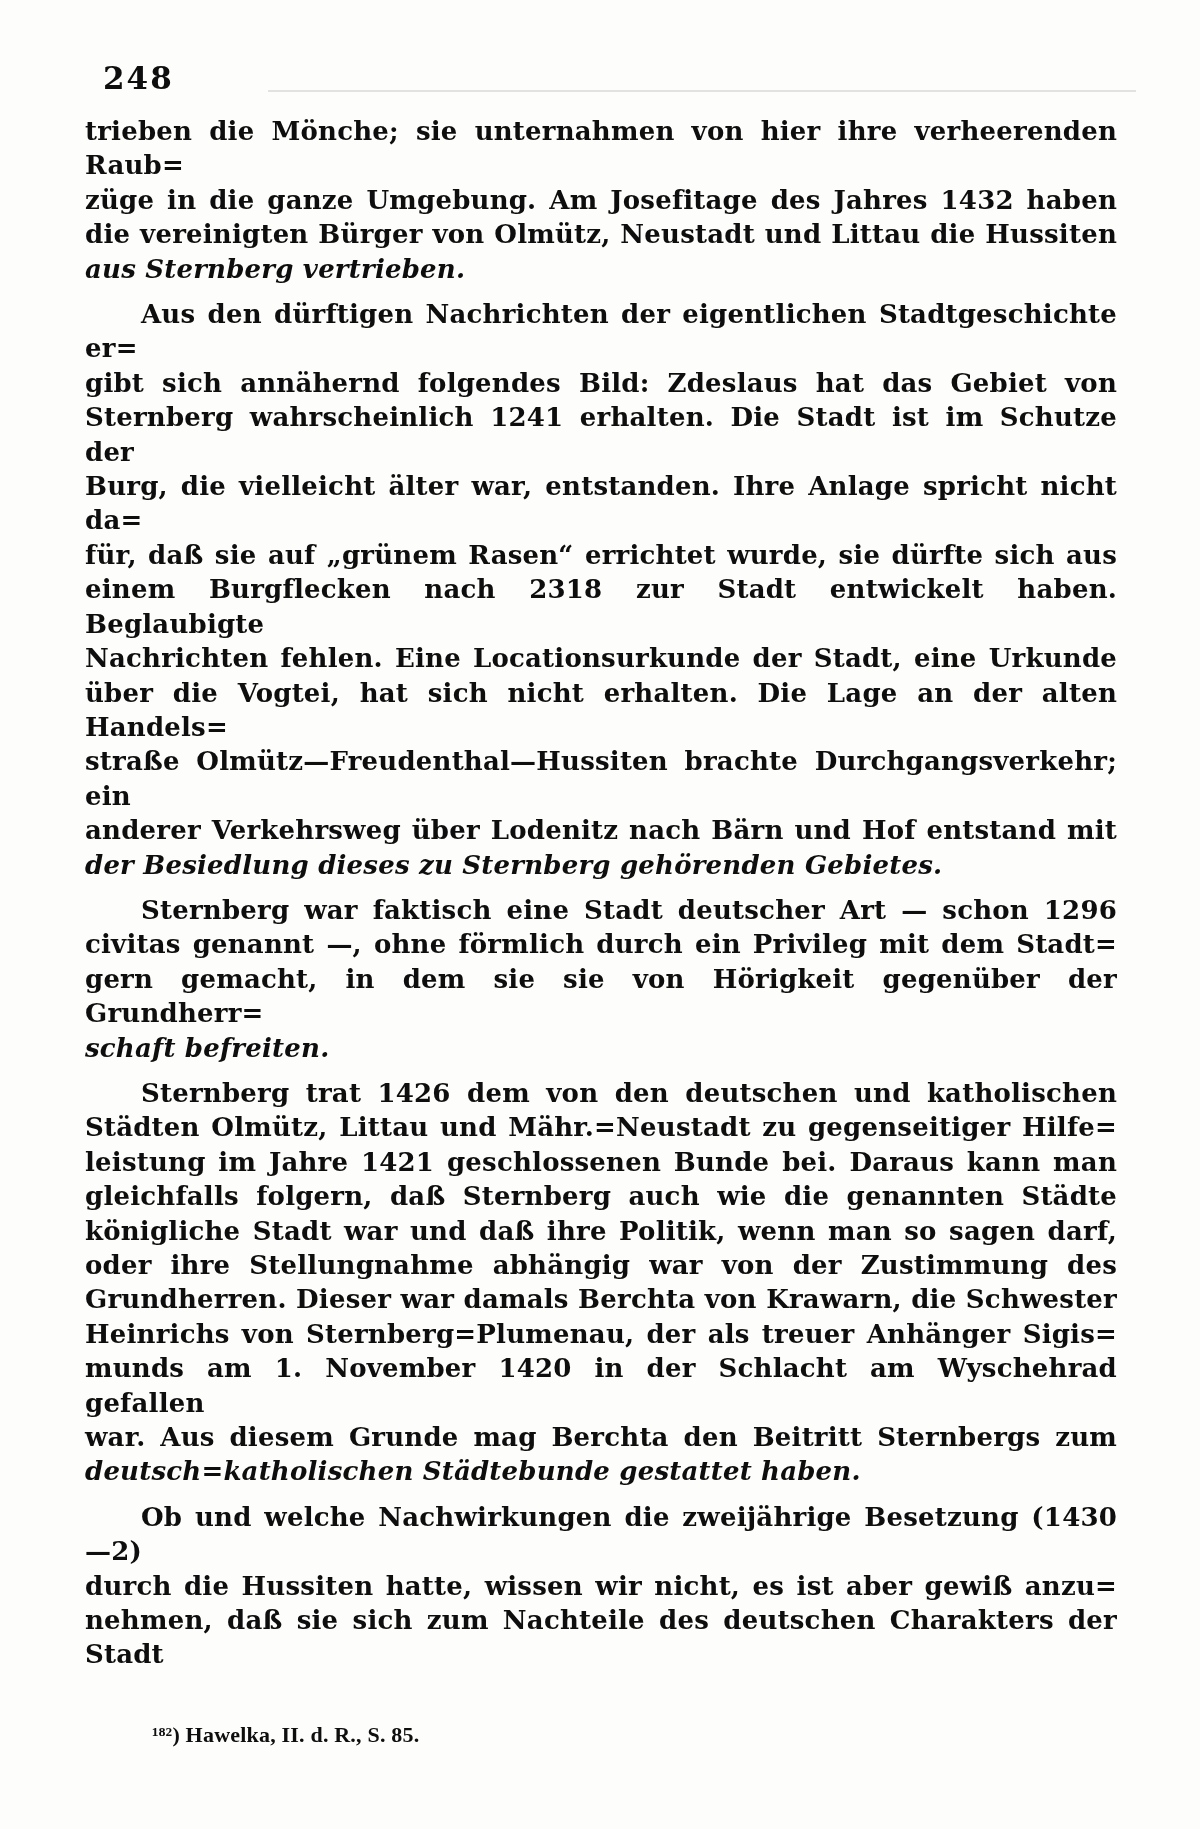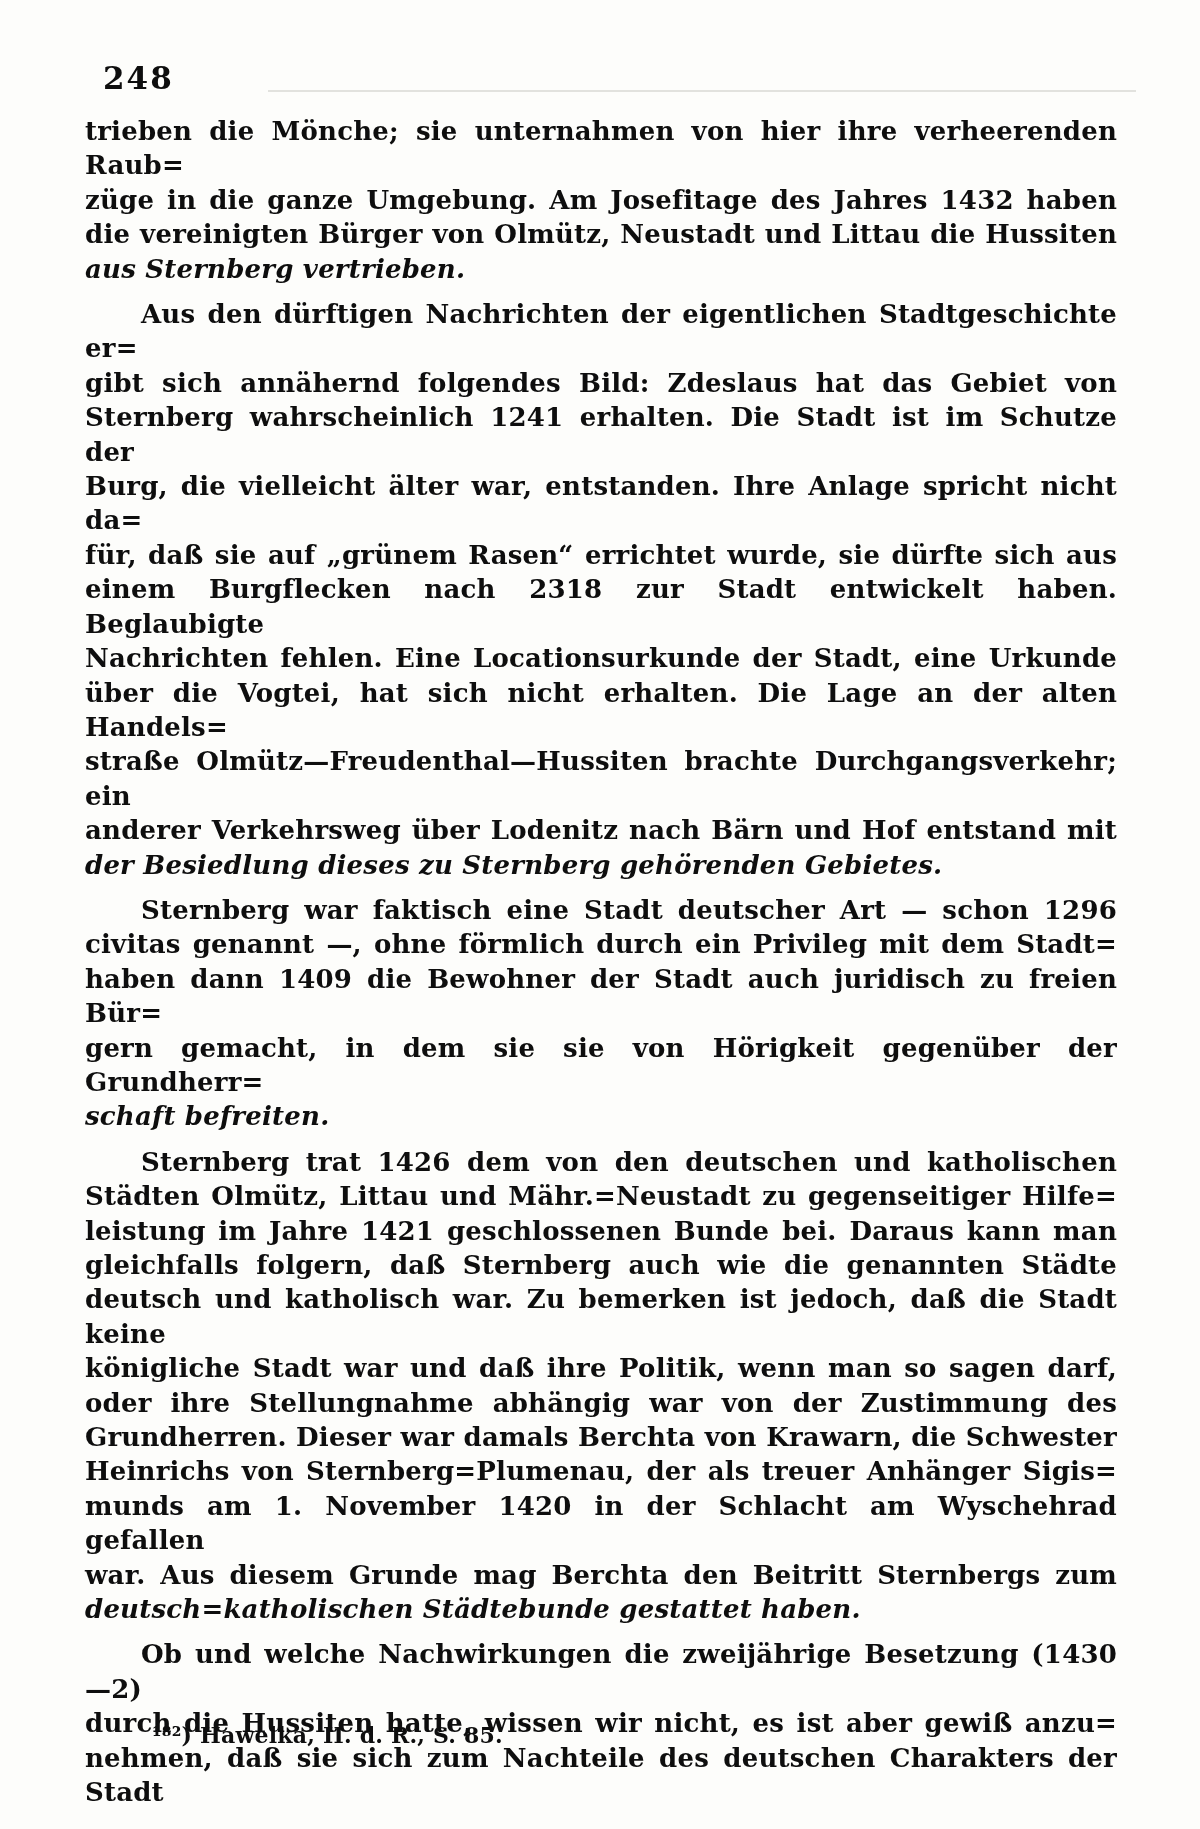--- a/index.html
+++ b/index.html
@@ -47,20 +47,21 @@
   }
   .line.last { text-align-last:left;font-style:italic; }
   .para.indent .line:first-child { text-indent:56px; }
   .footnote {
     position:absolute;
     left:152px;
     top:1722px;
     font-size:22px;
     font-weight:bold;
     letter-spacing:0.2px;
+    font-family:Liberation Serif, serif;
   }
 </style>
 </head>
 <body>
 
 <div class="page">
   <div class="pagenum">248</div>
   <div class="scan-rule"></div>
   <div class="text-block">
       <div class="para">
@@ -78,30 +79,28 @@
         <div class="line">einem Burgflecken nach 2318 zur Stadt entwickelt haben. Beglaubigte</div>
         <div class="line">Nachrichten fehlen. Eine Locationsurkunde der Stadt, eine Urkunde</div>
         <div class="line">über die Vogtei, hat sich nicht erhalten. Die Lage an der alten Handels=</div>
         <div class="line">straße Olmütz—Freudenthal—Hussiten brachte Durchgangsverkehr; ein</div>
         <div class="line">anderer Verkehrsweg über Lodenitz nach Bärn und Hof entstand mit</div>
         <div class="line last">der Besiedlung dieses zu Sternberg gehörenden Gebietes.</div>
       </div>
       <div class="para indent">
         <div class="line">Sternberg war faktisch eine Stadt deutscher Art — schon 1296</div>
         <div class="line">civitas genannt —, ohne förmlich durch ein Privileg mit dem Stadt=</div>
-        <div class="line">haben dann 1409 die Bewohner der Stadt auch juridisch zu freien Bür=</div>
         <div class="line">gern gemacht, in dem sie sie von Hörigkeit gegenüber der Grundherr=</div>
         <div class="line last">schaft befreiten.</div>
       </div>
       <div class="para indent">
         <div class="line">Sternberg trat 1426 dem von den deutschen und katholischen</div>
         <div class="line">Städten Olmütz, Littau und Mähr.=Neustadt zu gegenseitiger Hilfe=</div>
         <div class="line">leistung im Jahre 1421 geschlossenen Bunde bei. Daraus kann man</div>
         <div class="line">gleichfalls folgern, daß Sternberg auch wie die genannten Städte</div>
-        <div class="line">deutsch und katholisch war. Zu bemerken ist jedoch, daß die Stadt keine</div>
         <div class="line">königliche Stadt war und daß ihre Politik, wenn man so sagen darf,</div>
         <div class="line">oder ihre Stellungnahme abhängig war von der Zustimmung des</div>
         <div class="line">Grundherren. Dieser war damals Berchta von Krawarn, die Schwester</div>
         <div class="line">Heinrichs von Sternberg=Plumenau, der als treuer Anhänger Sigis=</div>
         <div class="line">munds am 1. November 1420 in der Schlacht am Wyschehrad gefallen</div>
         <div class="line">war. Aus diesem Grunde mag Berchta den Beitritt Sternbergs zum</div>
         <div class="line last">deutsch=katholischen Städtebunde gestattet haben.</div>
       </div>
       <div class="para indent">
         <div class="line">Ob und welche Nachwirkungen die zweijährige Besetzung (1430—2)</div>

